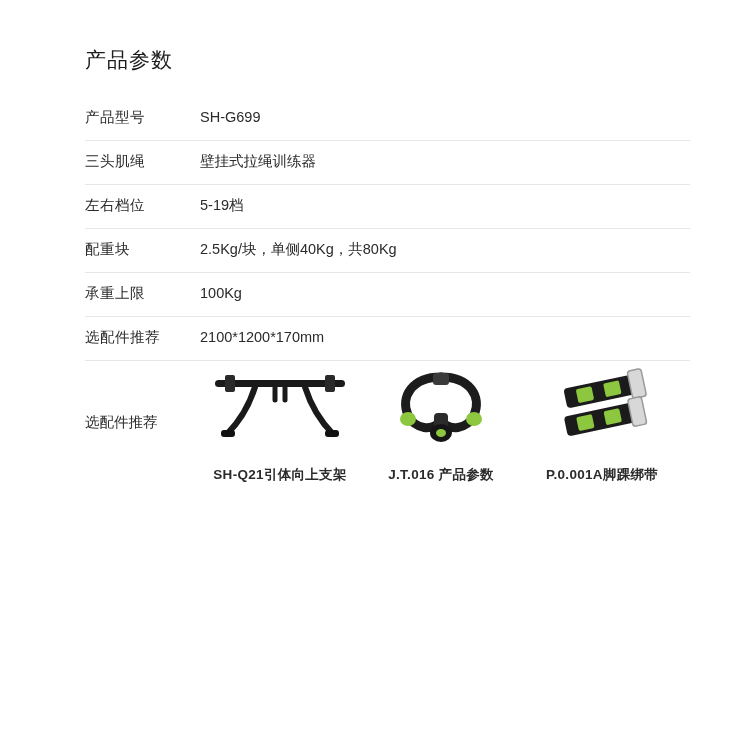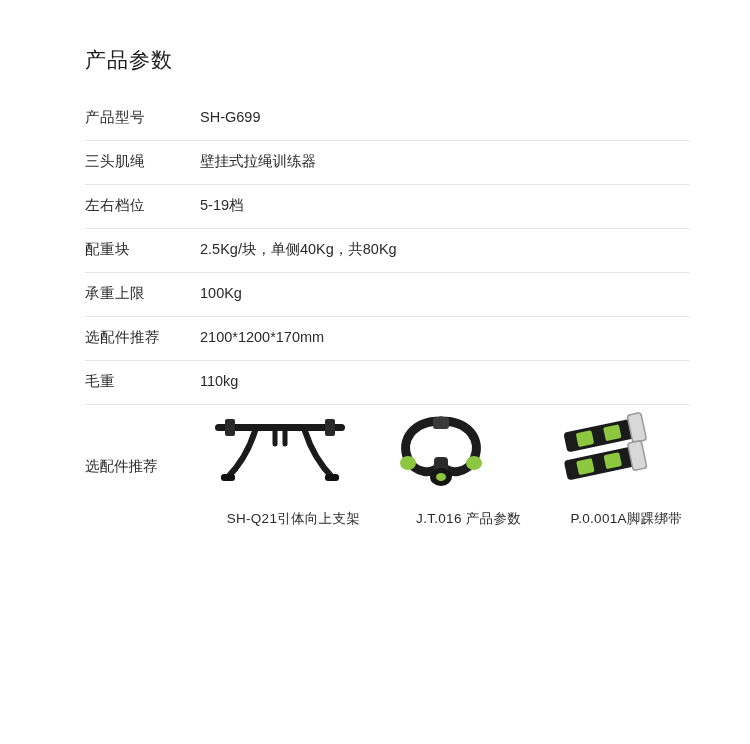--- a/index.html
+++ b/index.html
@@ -65,21 +65,22 @@
     width: 115px;
   }
   .acc-wrap {
     display: flex;
     justify-content: space-between;
     align-items: flex-end;
     padding-right: 8px;
   }
   .acc-item {
     width: 160px;
-    text-align: right;
+    text-align: center;
+    font-weight: bold;
   }
   .acc-img {
     height: 92px;
     display: flex;
     align-items: center;
     justify-content: center;
   }
   .acc-cap {
     font-size: 13.5px;
     color: #2b2b2b;
@@ -113,24 +114,20 @@
         <td class="label">配重块</td>
         <td class="value">2.5Kg/块，单侧40Kg，共80Kg</td>
       </tr>
       <tr>
         <td class="label">承重上限</td>
         <td class="value">100Kg</td>
       </tr>
       <tr>
         <td class="label">选配件推荐</td>
         <td class="value">2100*1200*170mm</td>
-      </tr>
-      <tr>
-        <td class="label">毛重</td>
-        <td class="value"> 110kg</td>
       </tr>
 
       <tr class="acc-row">
         <td class="acc-label">选配件推荐</td>
         <td>
           <div class="acc-wrap">
 
             <div class="acc-item">
               <div class="acc-img">
                 <svg width="150" height="70" viewBox="0 0 150 70">

